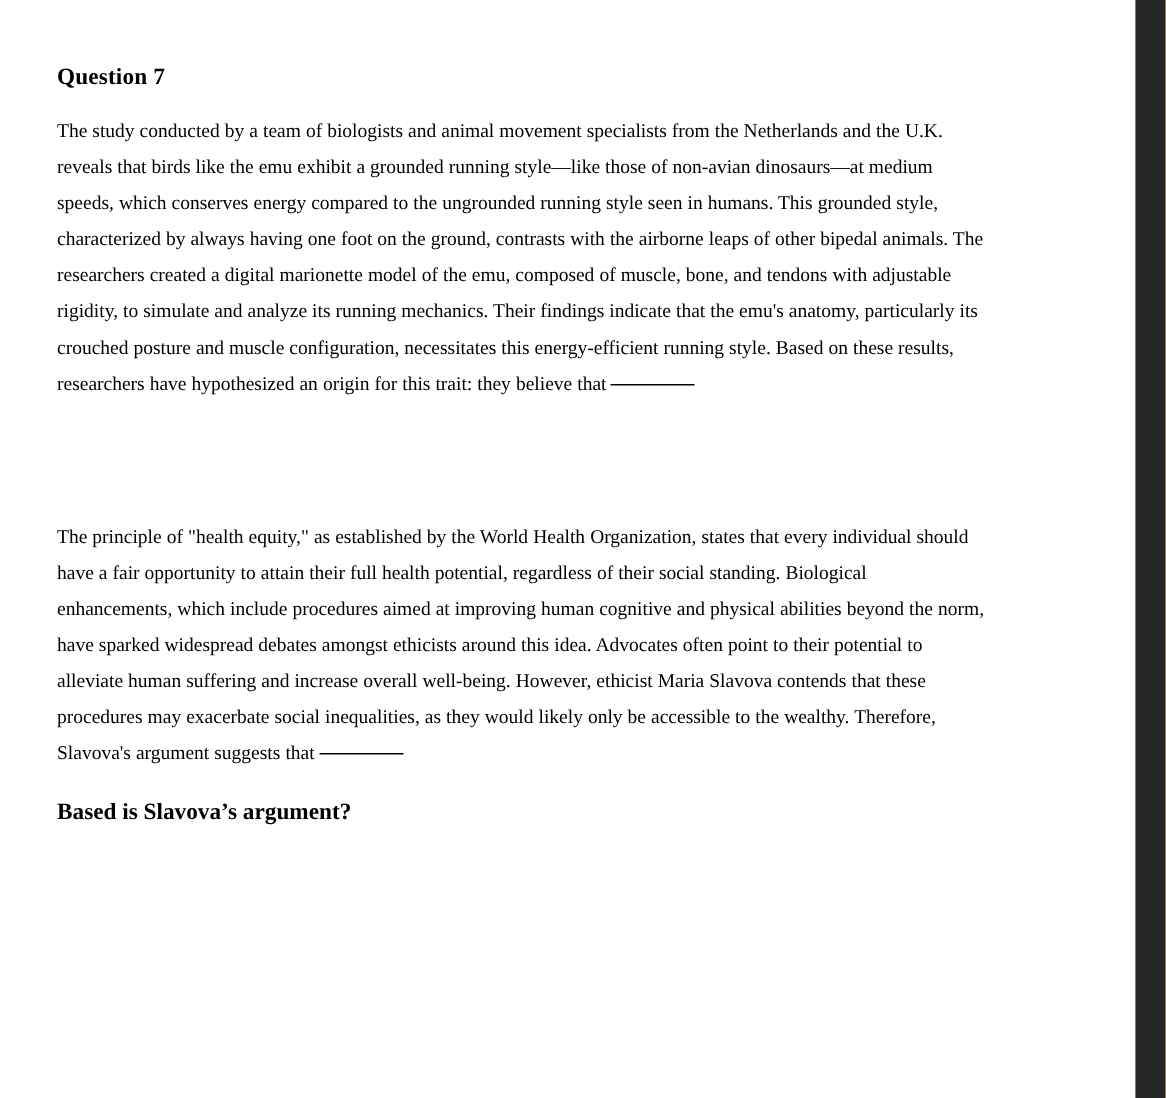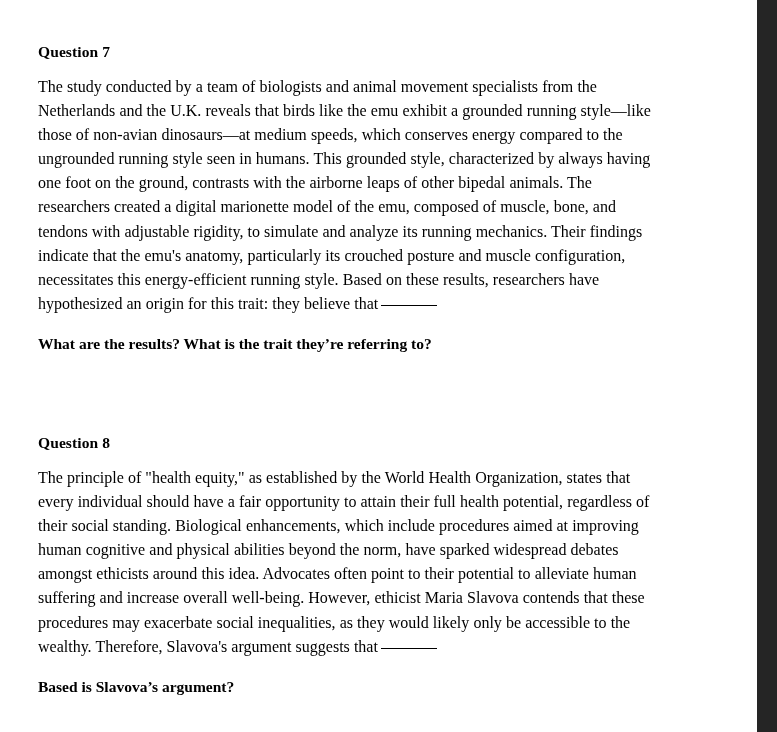--- a/index.html
+++ b/index.html
@@ -49,21 +49,21 @@
     margin: 0 0 0 0;
   }
   .q-heading {
     font-weight: bold;
     font-size: 15.5px;
     line-height: 20px;
     margin: 0 0 13px 0;
     letter-spacing: 0.1px;
   }
   .q-body {
-    font-size: 16px;
+    font-size: 13px;
     line-height: 24.1px;
     margin: 0;
     text-align: left;
     word-spacing: 0.1px;
   }
   .blank {
     display: inline-block;
     width: 56px;
     border-bottom: 1.3px solid #000;
     vertical-align: baseline;
@@ -85,27 +85,25 @@
 <body style="color: rgb(0, 0, 0);">
 
 <div class="screen">
 
   <div class="page" style="background: rgb(255, 255, 255);">
     <div class="page-inner">
 
       <section class="question-block">
         <h2 class="q-heading">Question 7</h2>
         <p class="q-body"><span>The study conducted by a team of biologists and animal movement specialists from the Netherlands and the U.K. reveals that birds like the emu exhibit a grounded running style—like those of non-avian dinosaurs—at medium speeds, which conserves energy compared to the ungrounded running style seen in humans. This grounded style, characterized by always having one foot on the ground, contrasts with the airborne leaps of other bipedal animals. The researchers created a digital marionette model of the emu, composed of muscle, bone, and tendons with adjustable rigidity, to simulate and analyze its running mechanics. Their findings indicate that the emu's anatomy, particularly its crouched posture and muscle configuration, necessitates this energy-efficient running style. Based on these results, researchers have hypothesized an origin for this trait: they believe that</span><span class="blank"></span></p>
-        <p class="q-prompt">What are the results? What is the trait they’re referring to?</p>
       </section>
 
       <div class="spacer-between"></div>
 
       <section class="question-block">
-        <h2 class="q-heading">Question 8</h2>
         <p class="q-body"><span>The principle of "health equity," as established by the World Health Organization, states that every individual should have a fair opportunity to attain their full health potential, regardless of their social standing. Biological enhancements, which include procedures aimed at improving human cognitive and physical abilities beyond the norm, have sparked widespread debates amongst ethicists around this idea. Advocates often point to their potential to alleviate human suffering and increase overall well-being. However, ethicist Maria Slavova contends that these procedures may exacerbate social inequalities, as they would likely only be accessible to the wealthy. Therefore, Slavova's argument suggests that</span><span class="blank"></span></p>
         <p class="q-prompt">Based is Slavova’s argument?</p>
       </section>
 
     </div>
   </div>
 
   <div class="right-strip" style="background: rgb(37, 37, 37);"></div>
 
 </div>

